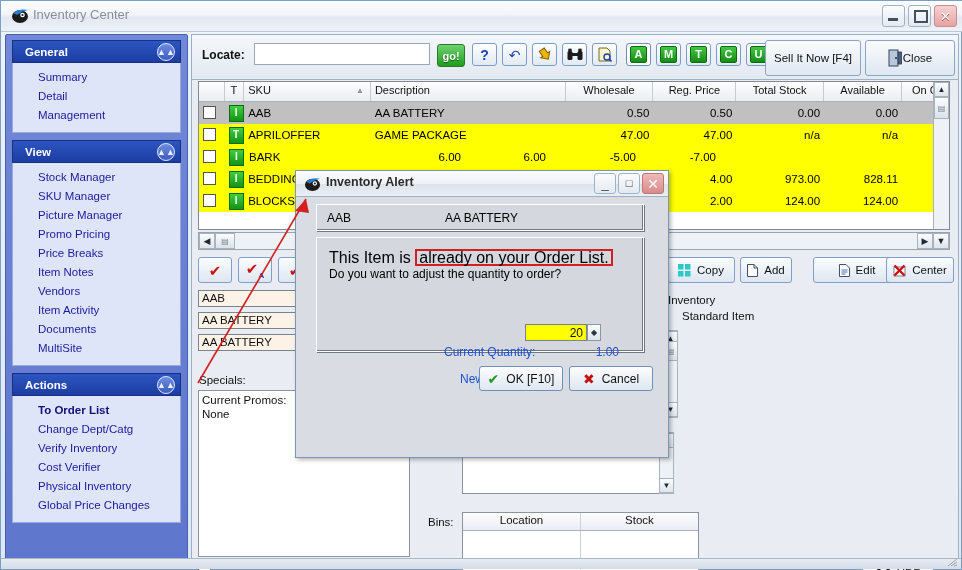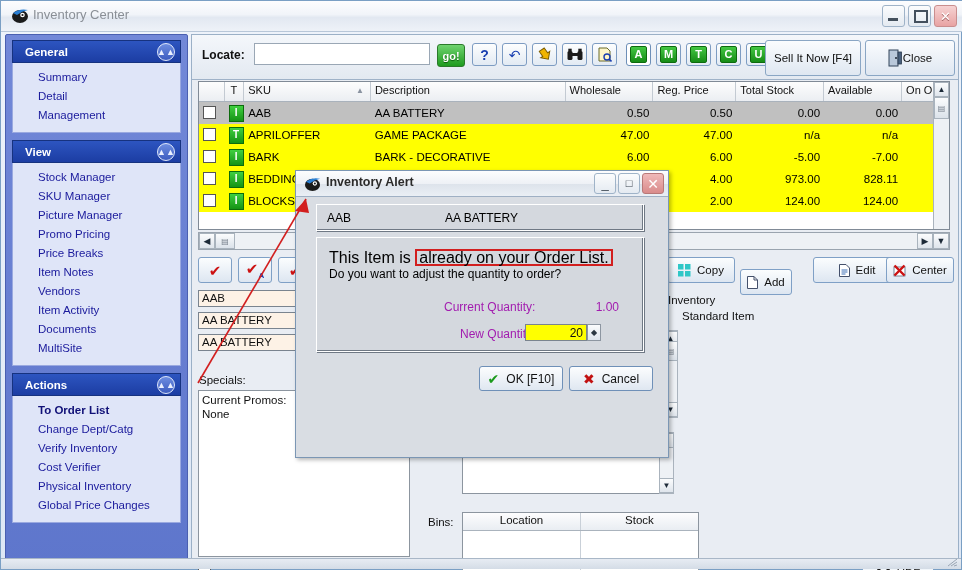--- a/index.html
+++ b/index.html
@@ -76,21 +76,21 @@
     border-radius:3px;background:linear-gradient(#fafcfe,#dfe7f1);font-size:11.5px;
     display:flex;align-items:center;justify-content:center;gap:0;cursor:pointer;color:#111;}
 
   
   #grid{position:absolute;left:6px;top:46px;width:752px;height:149px;
     border:1px solid #808a96;background:#fff;box-sizing:border-box;overflow:hidden;}
   .ghead{display:flex;height:19px;background:linear-gradient(#fdfdfd,#ebeef2);
     border-bottom:1px solid #a9b2bc;font-size:11px;color:#111;}
   .gh{border-right:1px solid #c3cad2;padding:2px 4px 0 4px;box-sizing:border-box;
     white-space:nowrap;overflow:hidden;position:relative;cursor:pointer;}
-  .gh.num{text-align:left;}
+  .gh.num{text-align:center;}
   .grow{display:flex;height:22px;align-items:center;font-size:11.5px;box-sizing:border-box;}
   .grow.sel{background:#c0c0c0;}
   .grow.hl{background:#ffff00;}
   .gc{padding:0 4px;box-sizing:border-box;white-space:nowrap;overflow:hidden;}
   .gc.num{text-align:right;}
   .cb{width:11px;height:11px;border:1px solid #555;background:#fff;display:inline-block;}
   .tbadge{width:13px;height:15px;background:linear-gradient(#3fcf3f,#159315);border:1px solid #0c6b0c;
     color:#fff;font-weight:bold;font-size:10px;display:flex;align-items:center;justify-content:center;
     line-height:1;margin:0 auto;}
   .gscroll{position:absolute;right:0;top:0;width:15px;height:147px;background:#eef1f5;
@@ -138,21 +138,21 @@
   #dlg .dbtns{position:absolute;right:4px;top:2px;display:flex;gap:2px;}
   #dlg .dbtn{width:20px;height:19px;border:1px solid #9fb3c8;border-radius:3px;
     background:linear-gradient(#fbfcfd,#e4eaf1);position:relative;cursor:pointer;}
   #dlg .dbtn.x{background:linear-gradient(#f0b9b9,#d98b8b);border-color:#b87878;}
   #dlg .dbtn .g{position:absolute;inset:0;display:flex;align-items:center;justify-content:center;
     font-size:11px;color:#38424d;line-height:1;}
   #dlg .dbtn.x .g{color:#fff;font-size:14px;font-weight:bold;}
   .dpanel{position:absolute;background:#d4d8de;border:1px solid #fff;box-sizing:border-box;
     box-shadow:inset -1px -1px 0 #6f7884, 1px 1px 0 #6f7884;}
   .redbox{border:2px solid #d21f1f;padding:0 2px;display:inline-block;line-height:13px;}
-  .dlbl{position:absolute;font-size:12px;color:#a21caf;}
+  .dlbl{position:absolute;font-size:12px;color:#1d4ed8;margin-top:45px;}
   .qinp{position:absolute;border:1px solid #7a848f;background:#ffff00;box-sizing:border-box;
     text-align:right;font-size:12px;padding:1px 3px;color:#111;}
   .spin{position:absolute;width:14px;height:17px;border:1px solid #8d96a1;
     background:linear-gradient(#fbfcfd,#dde4ec);box-sizing:border-box;display:flex;
     align-items:center;justify-content:center;font-size:8px;color:#2b3742;cursor:pointer;}
   .dbtnbig{position:absolute;height:25px;border:1px solid #6f90b8;border-radius:3px;
     background:linear-gradient(#fcfdfe,#dfe7f1);display:flex;align-items:center;justify-content:center;
     gap:7px;font-size:12px;cursor:pointer;box-sizing:border-box;color:#111;}
 
   
@@ -341,21 +341,20 @@
         <div class="gc num" style="width:80px">n/a</div>
         <div class="gc num" style="width:48px"></div>
       </div>
 
       <div class="grow hl">
         <div class="gc" style="width:26px"><span class="cb"></span></div>
         <div class="gc" style="width:20px">
             <span class="tbadge">I</span>
           </div>
         <div class="gc" style="width:130px">BARK</div>
-        <div class="gc" style="width:200px">BARK - DECORATIVE</div>
         <div class="gc num" style="width:90px">6.00</div>
         <div class="gc num" style="width:85px">6.00</div>
         <div class="gc num" style="width:90px">-5.00</div>
         <div class="gc num" style="width:80px">-7.00</div>
         <div class="gc num" style="width:48px"></div>
       </div>
 
       <div class="grow hl">
         <div class="gc" style="width:26px"><span class="cb"></span></div>
         <div class="gc" style="width:20px">
@@ -410,21 +409,21 @@
 
     <div class="abtn" style="left:475px;top:222px;width:68px">
       <svg width="13" height="13" viewBox="0 0 13 13">
         <rect x="0" y="0" width="5.5" height="5.5" fill="#2fc7c7"></rect>
           <rect x="7" y="0" width="5.5" height="5.5" fill="#2fc7c7"></rect>
         <rect x="0" y="7" width="5.5" height="5.5" fill="#2fc7c7"></rect>
           <rect x="7" y="7" width="5.5" height="5.5" fill="#2fc7c7"></rect>
       </svg>
       <span>Copy</span>
     </div>
-    <div class="abtn" style="left:548px;top:234px;width:52px">
+    <div class="abtn" style="left:548px;top:222px;width:52px">
       <svg width="11" height="13" viewBox="0 0 11 13">
         <path d="M0.5 0.5 H7 L10.5 4 V12.5 H0.5 Z" fill="#ffffff" stroke="#44506b" stroke-width="1"></path>
         <path d="M7 0.5 V4 H10.5" fill="none" stroke="#44506b" stroke-width="1"></path>
       </svg>
       <span>Add</span>
     </div>
     <div class="abtn" style="left:621px;top:222px;width:88px">
       <svg width="11" height="13" viewBox="0 0 11 13">
         <path d="M0.5 0.5 H7 L10.5 4 V12.5 H0.5 Z" fill="#ffffff" stroke="#44506b" stroke-width="1"></path>
         <line x1="2.5" y1="6" x2="8.5" y2="6" stroke="#3c6fb5" stroke-width="1"></line>

